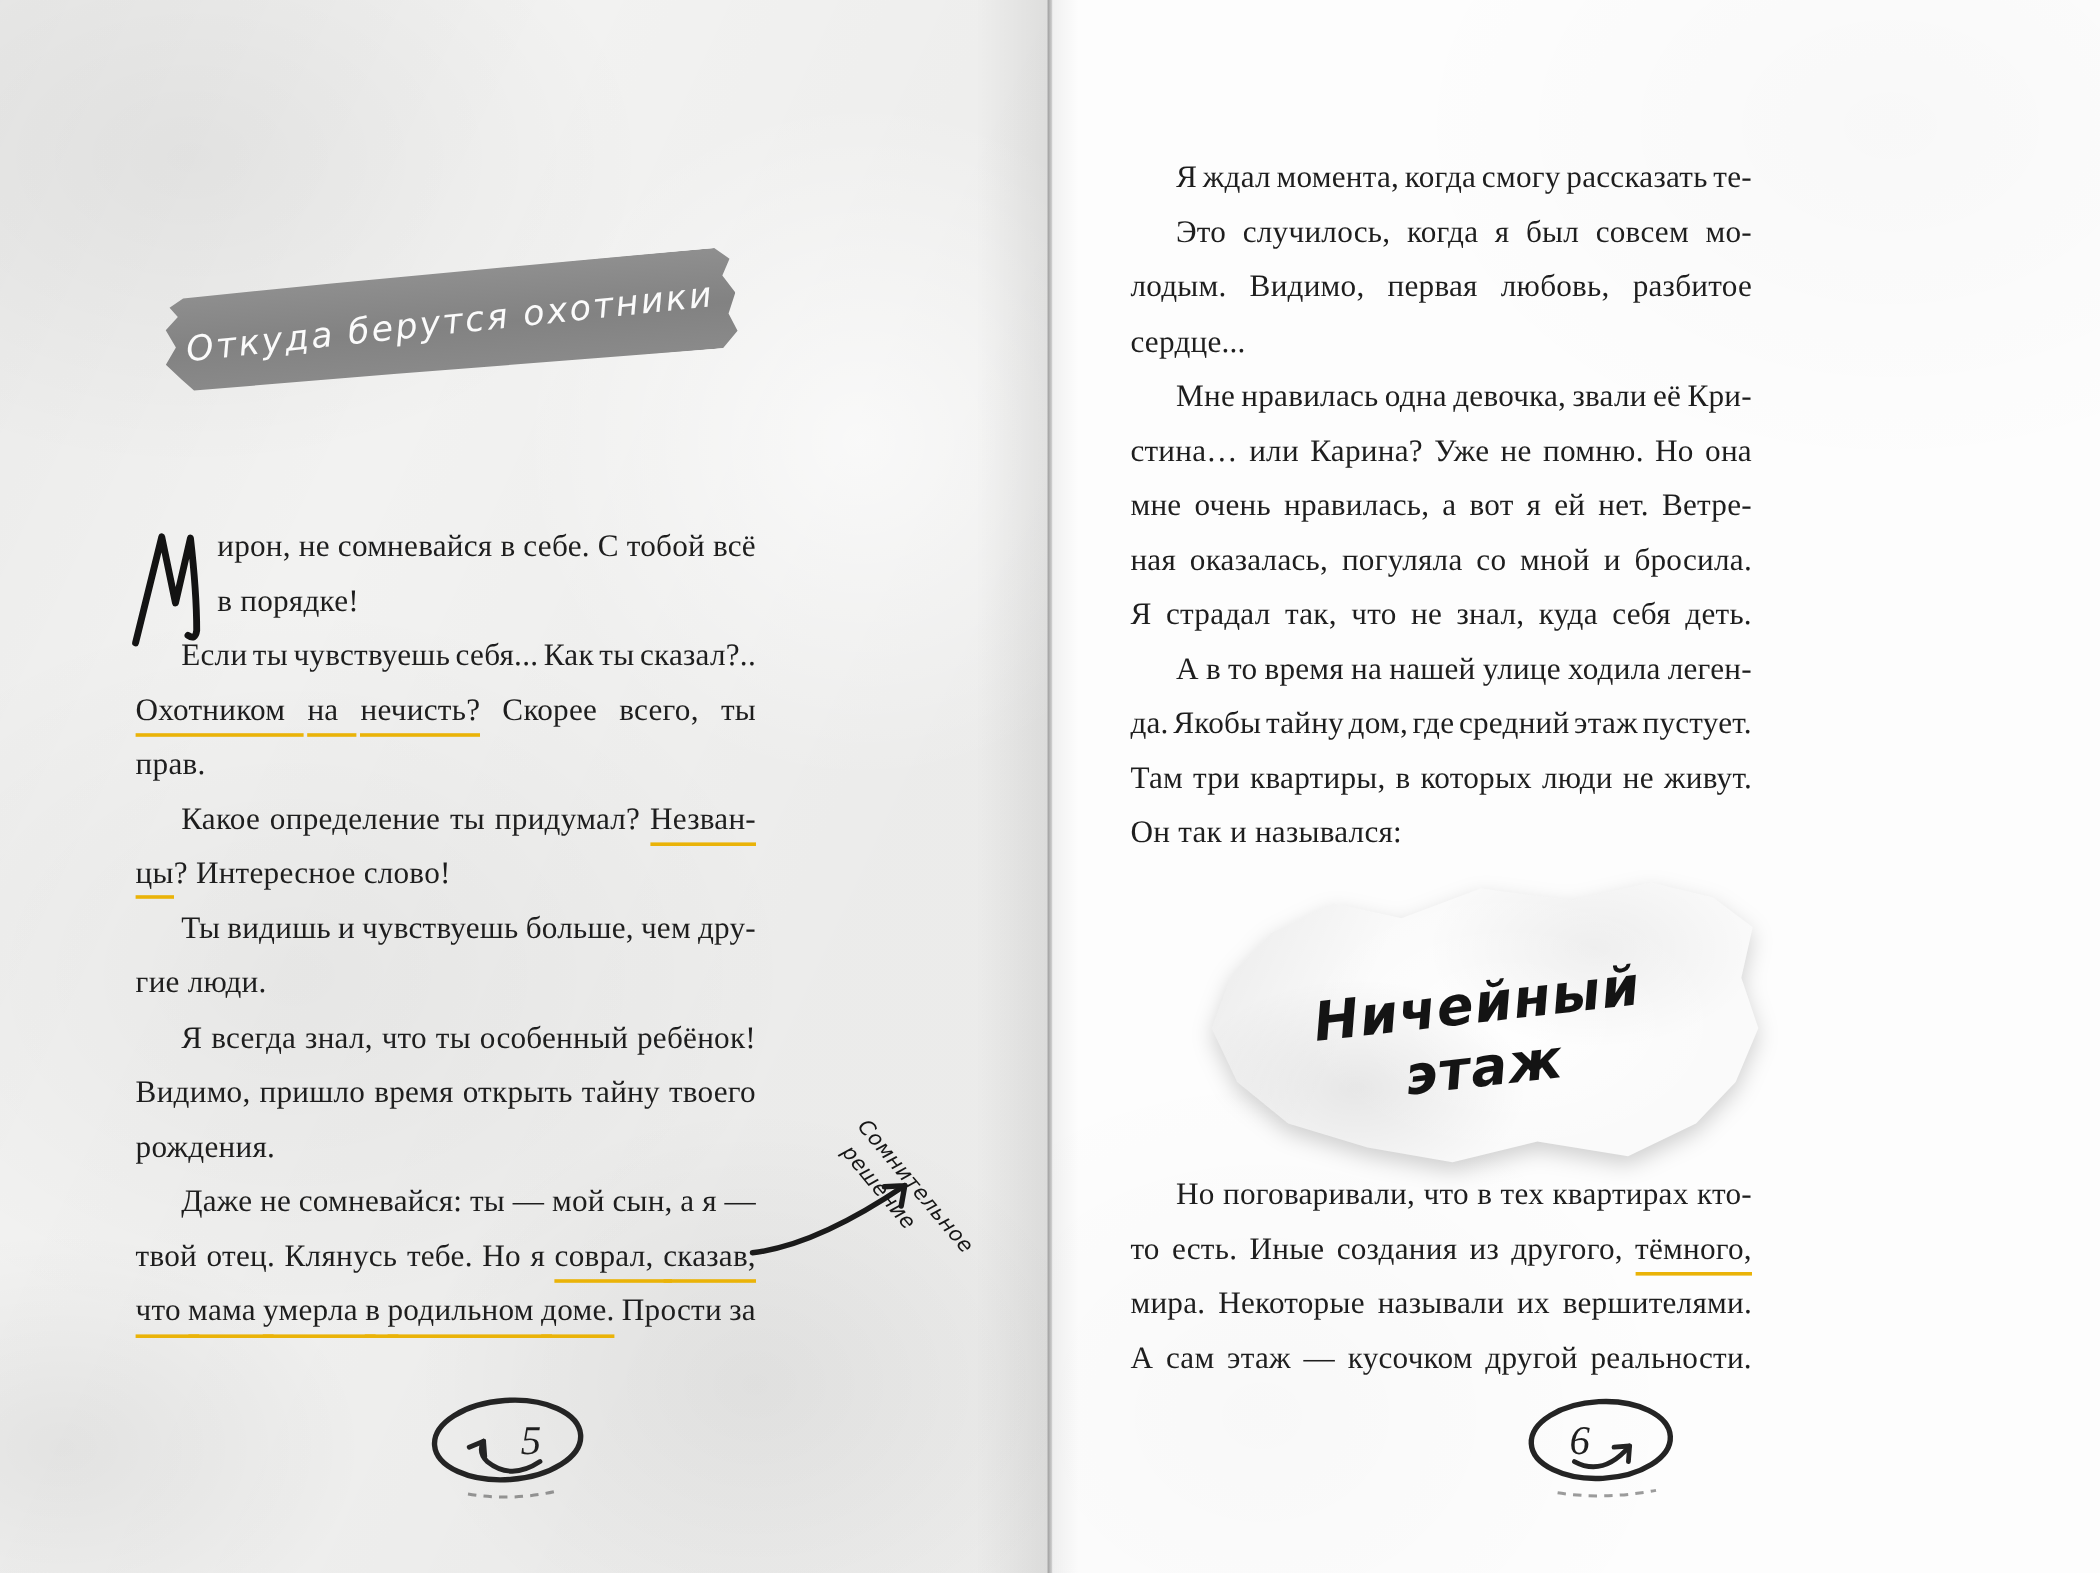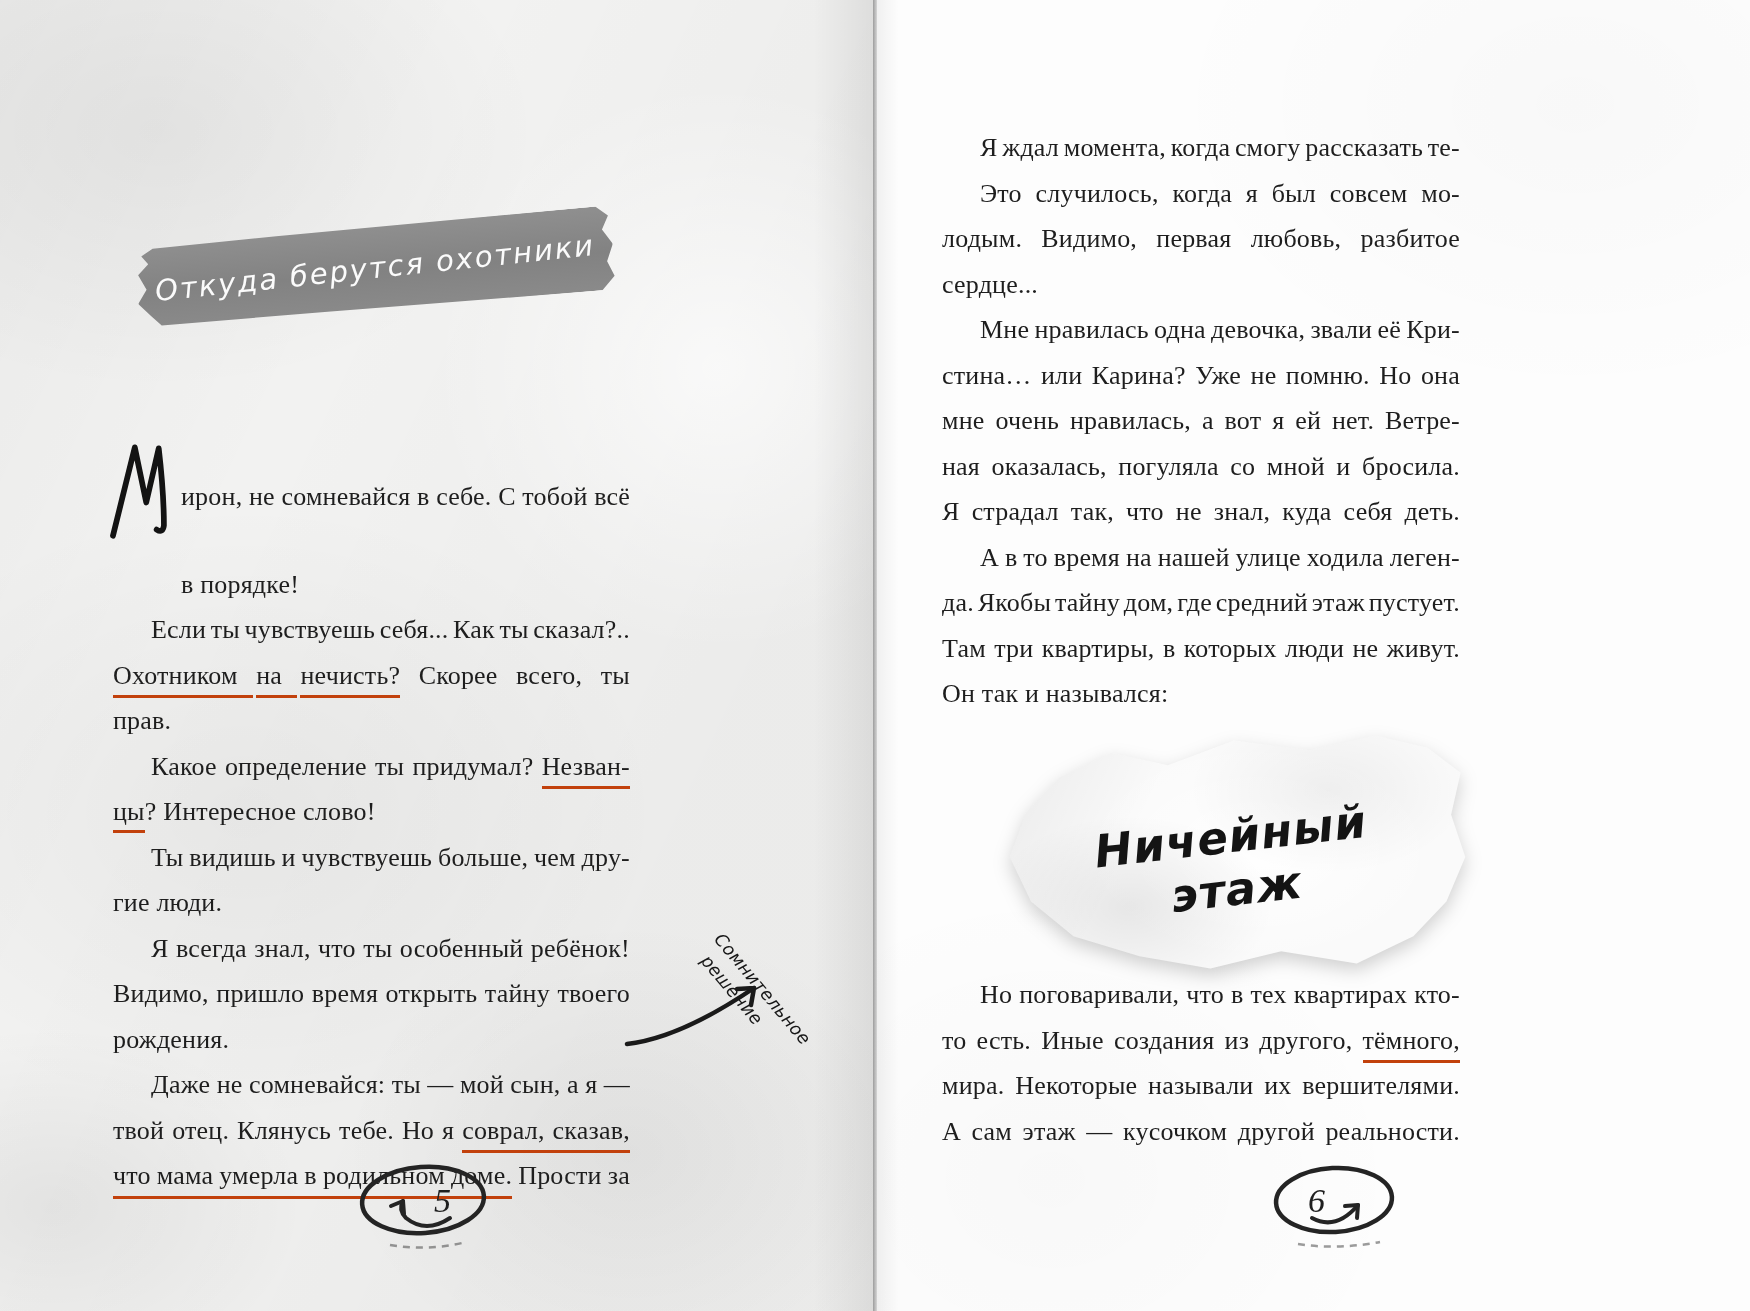--- a/index.html
+++ b/index.html
@@ -26,24 +26,24 @@
       #fdfdfd;}
   .gutter{position:absolute;left:873px;top:0;width:4px;height:1311px;
       background:linear-gradient(90deg,#9d9d9d,#d6d6d6);}
 
   
   .col{position:absolute;}
   .line{position:relative;height:45.5px;line-height:45.5px;font-size:26px;
         white-space:nowrap;text-align:left;letter-spacing:.2px;}
   .line.flexed{display:flex;justify-content:space-between;white-space:normal;}
   .w{flex:0 0 auto;}
-  .u{border-bottom:3px solid #c2410c;padding-bottom:4px;}
+  .u{border-bottom:3px solid #eab308;padding-bottom:4px;}
   .w.u:not(.ue){padding-right:15px;margin-right:-15px;}
   .ind{padding-left:38px;}
-  .dcpad{padding-left:68px;margin-top:42px;}
+  .dcpad{padding-left:68px;}
 
   .sr{position:absolute;width:1px;height:1px;overflow:hidden;opacity:0;}
 
   
   .tape{position:absolute;left:136px;top:226px;width:478px;height:84px;
     transform:rotate(-5deg);
     background:linear-gradient(180deg,#8f8f8f,#828282 55%,#8a8a8a);
     clip-path:polygon(1.5% 12%, 4% 4%, 30% 2%, 97% 0%, 99.5% 12%, 98% 28%, 100% 46%,
       98.5% 66%, 99.8% 84%, 97% 100%, 40% 97%, 4.5% 96%, 2.5% 84%, 0% 68%, 2% 52%, .5% 34%, 2.8% 22%);
     display:flex;align-items:center;justify-content:center;}

